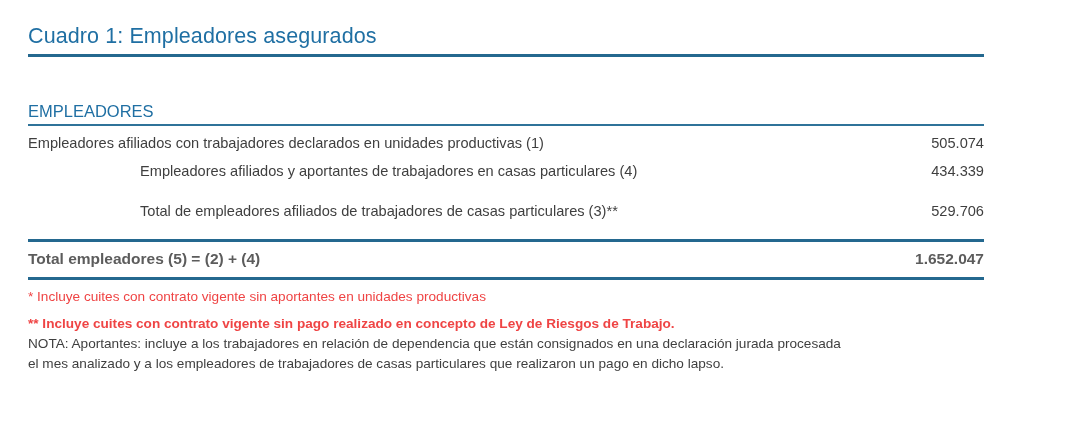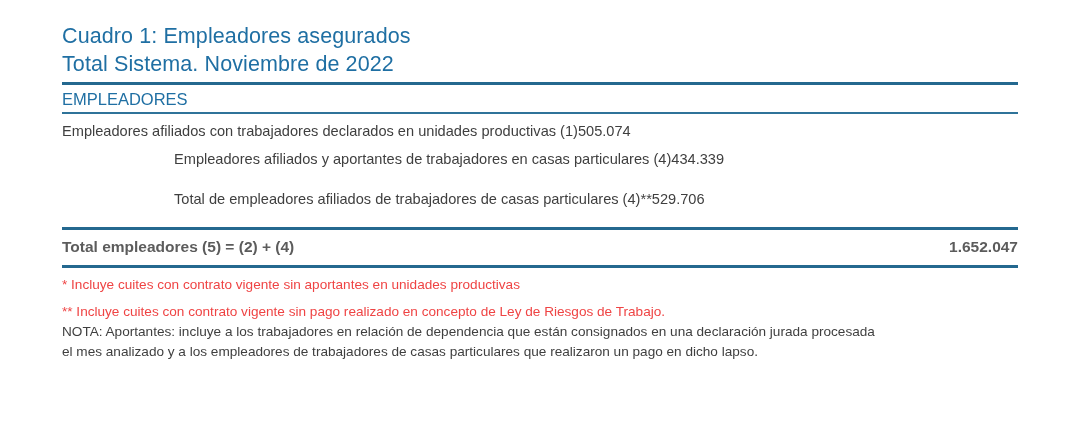--- a/index.html
+++ b/index.html
@@ -14,21 +14,21 @@
     font-family: "Liberation Sans", sans-serif;
     color: #3f3f3f;
     overflow: hidden;
   }
 
   .sheet {
     position: relative;
     width: 1020px;
     height: 421px;
     box-sizing: border-box;
-    padding: 22px 62px 0 62px;
+    padding: 22px 62px 0 28px;
   }
 
   
   .title-block {
     margin: 0 0 4px 0;
   }
   .title-line {
     color: #1f6fa3;
     font-size: 21.5px;
     line-height: 28px;
@@ -48,30 +48,31 @@
     width: 956px;
   }
 
   
   .section-head {
     color: #1f6fa3;
     font-size: 16.5px;
     line-height: 24px;
     padding: 2px 0 1px 0;
     white-space: nowrap;
+    margin-top: 40px;
   }
 
   
   .rows {
     width: 956px;
   }
   .row {
     display: flex;
     align-items: baseline;
-    justify-content: flex-start;
+    justify-content: space-between;
     font-size: 14.6px;
     line-height: 20px;
     color: #3f3f3f;
     padding: 4px 0 4px 0;
   }
   .row .label {
     white-space: nowrap;
   }
   .row .value {
     white-space: nowrap;
@@ -109,35 +110,35 @@
     margin-top: 7px;
   }
   .note {
     font-size: 13.6px;
     line-height: 20px;
     color: #ef4444;
     margin-bottom: 7px;
   }
   .note.tight {
     margin-bottom: 0;
+    font-weight: bold;
   }
   .note-block {
     font-size: 13.6px;
     line-height: 20px;
     color: #3f3f3f;
   }
 </style>
 </head>
 <body>
 
 <div class="sheet">
 
   <div class="title-block">
     <div class="title-line">Cuadro 1: Empleadores asegurados</div>
-    <div class="title-line">Total Sistema. Noviembre de 2022</div>
   </div>
 
   <div class="rule-thick"></div>
 
   <div class="section-head">EMPLEADORES</div>
 
   <div class="rule-med"></div>
 
   <div class="rows">
 
@@ -146,21 +147,21 @@
       <span class="value">505.074</span>
     </div>
 
 
     <div class="row indent">
       <span class="label">Empleadores afiliados y aportantes de trabajadores en casas particulares (4)</span>
       <span class="value">434.339</span>
     </div>
 
     <div class="row indent gap-top">
-      <span class="label">Total de empleadores afiliados de trabajadores de casas particulares (4)**</span>
+      <span class="label">Total de empleadores afiliados de trabajadores de casas particulares (3)**</span>
       <span class="value">529.706</span>
     </div>
 
   </div>
 
   <div class="total-wrap">
     <div class="rule-thick"></div>
     <div class="total-row">
       <span class="label">Total empleadores (5) = (2) + (4)</span>
       <span class="value">1.652.047</span>

